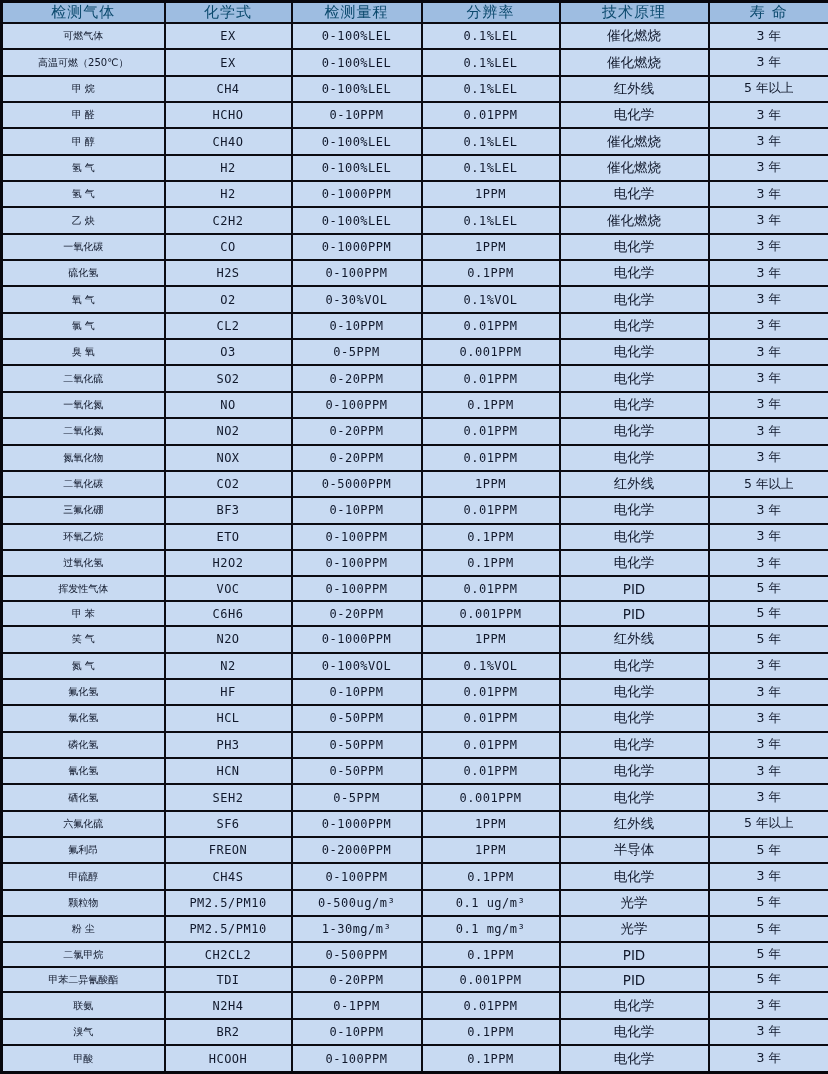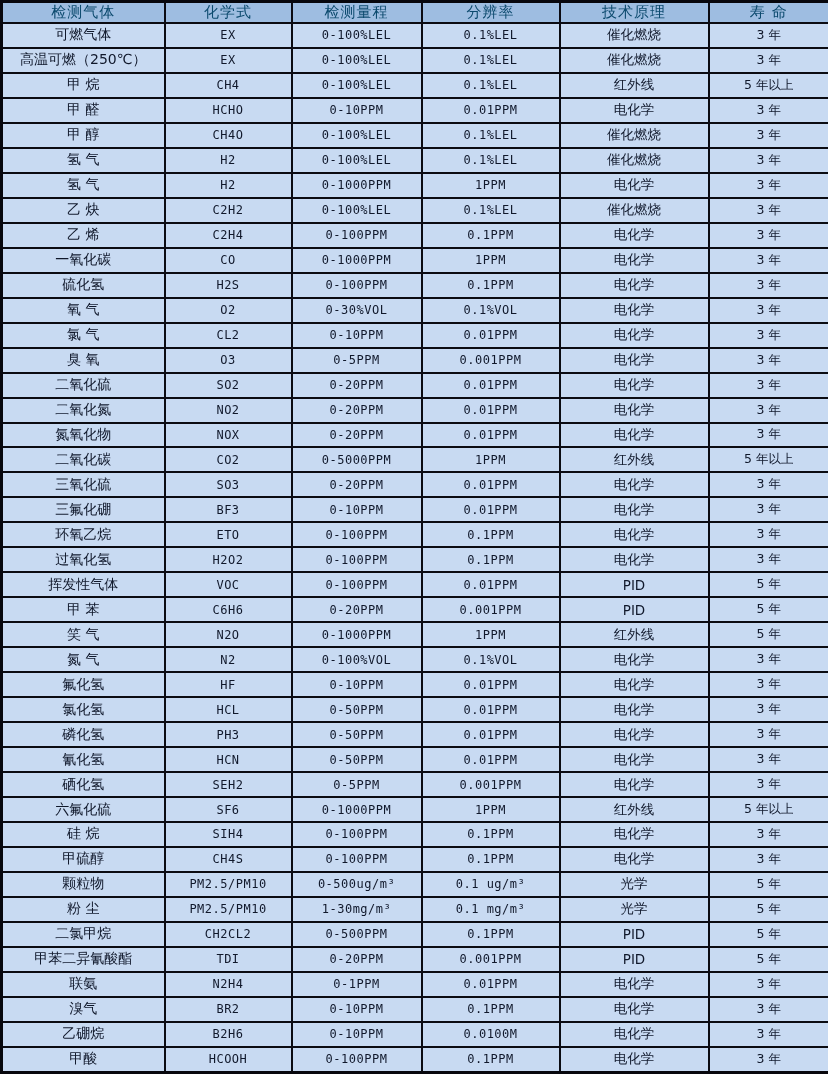--- a/index.html
+++ b/index.html
@@ -38,21 +38,21 @@
   }
   .spec-table td {
     background: #c8daf2;
     font-size: 13.5px;
   }
   td.c-latin {
     font-family: "DejaVu Sans Mono", "Liberation Mono", monospace;
     font-size: 12px;
     letter-spacing: 0.5px;
   }
-  td.c-gas { font-size: 14px; }
+  td.c-gas { font-size: 10px; }
   td.c-life { font-size: 12.5px; }
 </style>
 </head>
 <body>
 
 <div class="page">
   <table class="spec-table">
     <colgroup>
       <col style="width:163px">
       <col style="width:127px">
@@ -130,28 +130,20 @@
   </tr>
         <tr>
     <td class="c-gas">乙 炔</td>
     <td class="c-latin">C2H2</td>
     <td class="c-latin">0-100%LEL</td>
     <td class="c-latin">0.1%LEL</td>
     <td class="c-principle">催化燃烧</td>
     <td class="c-life">3 年</td>
   </tr>
         <tr>
-    <td class="c-gas">乙 烯</td>
-    <td class="c-latin">C2H4</td>
-    <td class="c-latin">0-100PPM</td>
-    <td class="c-latin">0.1PPM</td>
-    <td class="c-principle">电化学</td>
-    <td class="c-life">3 年</td>
-  </tr>
-        <tr>
     <td class="c-gas">一氧化碳</td>
     <td class="c-latin">CO</td>
     <td class="c-latin">0-1000PPM</td>
     <td class="c-latin">1PPM</td>
     <td class="c-principle">电化学</td>
     <td class="c-life">3 年</td>
   </tr>
         <tr>
     <td class="c-gas">硫化氢</td>
     <td class="c-latin">H2S</td>
@@ -186,20 +178,28 @@
   </tr>
         <tr>
     <td class="c-gas">二氧化硫</td>
     <td class="c-latin">SO2</td>
     <td class="c-latin">0-20PPM</td>
     <td class="c-latin">0.01PPM</td>
     <td class="c-principle">电化学</td>
     <td class="c-life">3 年</td>
   </tr>
         <tr>
+    <td class="c-gas">一氧化氮</td>
+    <td class="c-latin">NO</td>
+    <td class="c-latin">0-100PPM</td>
+    <td class="c-latin">0.1PPM</td>
+    <td class="c-principle">电化学</td>
+    <td class="c-life">3 年</td>
+  </tr>
+        <tr>
     <td class="c-gas">二氧化氮</td>
     <td class="c-latin">NO2</td>
     <td class="c-latin">0-20PPM</td>
     <td class="c-latin">0.01PPM</td>
     <td class="c-principle">电化学</td>
     <td class="c-life">3 年</td>
   </tr>
         <tr>
     <td class="c-gas">氮氧化物</td>
     <td class="c-latin">NOX</td>
@@ -208,28 +208,20 @@
     <td class="c-principle">电化学</td>
     <td class="c-life">3 年</td>
   </tr>
         <tr>
     <td class="c-gas">二氧化碳</td>
     <td class="c-latin">CO2</td>
     <td class="c-latin">0-5000PPM</td>
     <td class="c-latin">1PPM</td>
     <td class="c-principle">红外线</td>
     <td class="c-life">5 年以上</td>
-  </tr>
-        <tr>
-    <td class="c-gas">三氧化硫</td>
-    <td class="c-latin">SO3</td>
-    <td class="c-latin">0-20PPM</td>
-    <td class="c-latin">0.01PPM</td>
-    <td class="c-principle">电化学</td>
-    <td class="c-life">3 年</td>
   </tr>
         <tr>
     <td class="c-gas">三氟化硼</td>
     <td class="c-latin">BF3</td>
     <td class="c-latin">0-10PPM</td>
     <td class="c-latin">0.01PPM</td>
     <td class="c-principle">电化学</td>
     <td class="c-life">3 年</td>
   </tr>
         <tr>
@@ -322,26 +314,26 @@
   </tr>
         <tr>
     <td class="c-gas">六氟化硫</td>
     <td class="c-latin">SF6</td>
     <td class="c-latin">0-1000PPM</td>
     <td class="c-latin">1PPM</td>
     <td class="c-principle">红外线</td>
     <td class="c-life">5 年以上</td>
   </tr>
         <tr>
-    <td class="c-gas">硅 烷</td>
-    <td class="c-latin">SIH4</td>
-    <td class="c-latin">0-100PPM</td>
-    <td class="c-latin">0.1PPM</td>
-    <td class="c-principle">电化学</td>
-    <td class="c-life">3 年</td>
+    <td class="c-gas">氟利昂</td>
+    <td class="c-latin">FREON</td>
+    <td class="c-latin">0-2000PPM</td>
+    <td class="c-latin">1PPM</td>
+    <td class="c-principle">半导体</td>
+    <td class="c-life">5 年</td>
   </tr>
         <tr>
     <td class="c-gas">甲硫醇</td>
     <td class="c-latin">CH4S</td>
     <td class="c-latin">0-100PPM</td>
     <td class="c-latin">0.1PPM</td>
     <td class="c-principle">电化学</td>
     <td class="c-life">3 年</td>
   </tr>
         <tr>
@@ -386,28 +378,20 @@
   </tr>
         <tr>
     <td class="c-gas">溴气</td>
     <td class="c-latin">BR2</td>
     <td class="c-latin">0-10PPM</td>
     <td class="c-latin">0.1PPM</td>
     <td class="c-principle">电化学</td>
     <td class="c-life">3 年</td>
   </tr>
         <tr>
-    <td class="c-gas">乙硼烷</td>
-    <td class="c-latin">B2H6</td>
-    <td class="c-latin">0-10PPM</td>
-    <td class="c-latin">0.0100M</td>
-    <td class="c-principle">电化学</td>
-    <td class="c-life">3 年</td>
-  </tr>
-        <tr>
     <td class="c-gas">甲酸</td>
     <td class="c-latin">HCOOH</td>
     <td class="c-latin">0-100PPM</td>
     <td class="c-latin">0.1PPM</td>
     <td class="c-principle">电化学</td>
     <td class="c-life">3 年</td>
   </tr>
       </tbody>
   </table>
 </div>

